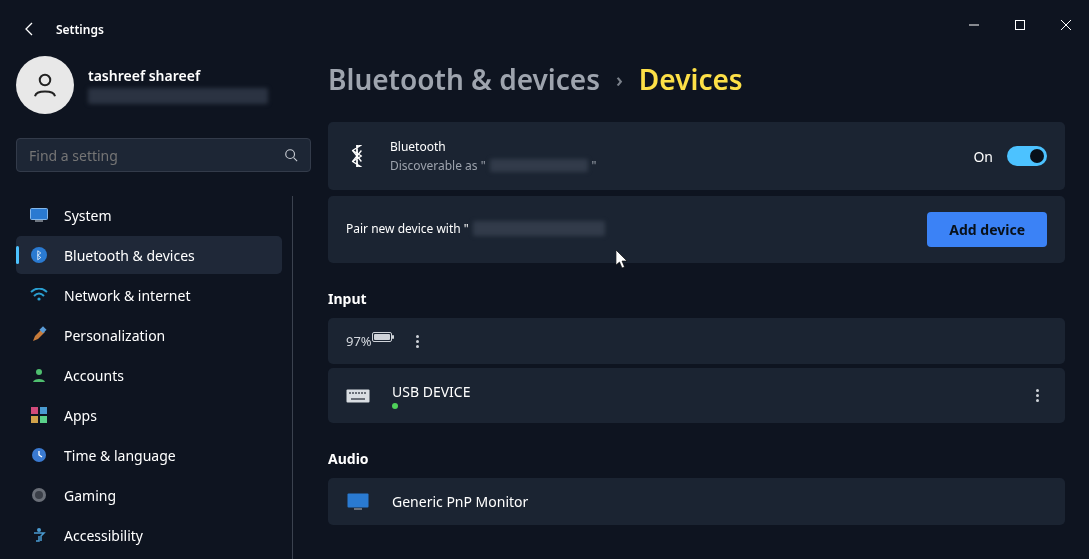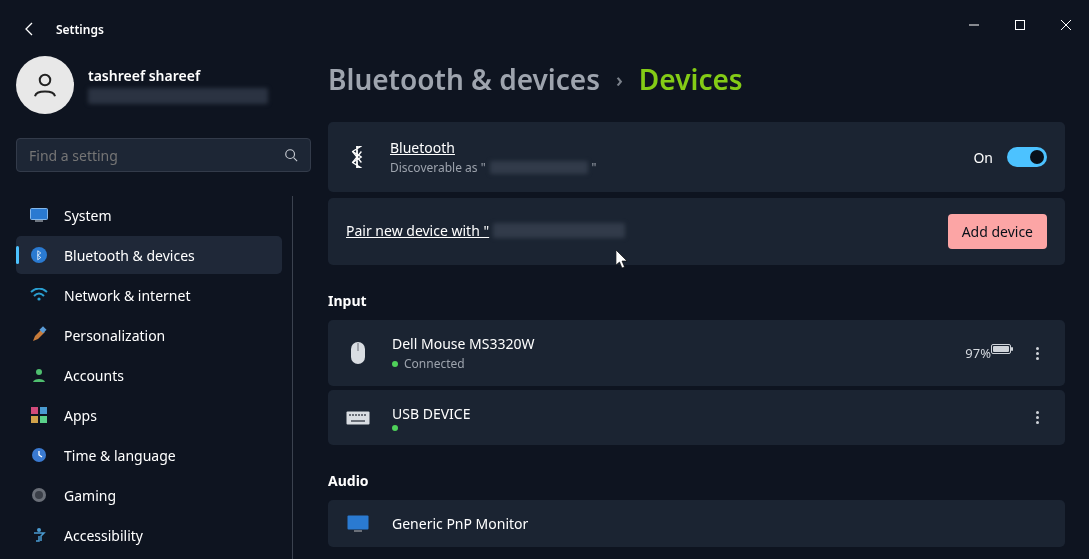--- a/index.html
+++ b/index.html
@@ -28,35 +28,35 @@
   .nav-scroll-line { position:absolute; right:7px; top:0; bottom:-40px; width:1px; background:#3b424f; }
   .nav-item { display:flex; align-items:center; gap:16px; height:38px; padding:0 14px; width:266px; border-radius:5px; font-size:14px; position:relative; }
   .nav-item.active { background:#1f2838; }
   .nav-item.active::before { content:""; position:absolute; left:0; top:10px; bottom:10px; width:3px; background:#4cc2ff; border-radius:2px; }
   .nav-icon { width:18px; height:18px; display:flex; align-items:center; justify-content:center; }
 
   .main { flex:1; padding: 10px 24px 0 28px; overflow:hidden; }
   .breadcrumb { display:flex; align-items:center; gap:16px; font-size:28px; font-weight:600; margin-bottom: 24px; }
   .breadcrumb .parent { color:#9ea4ae; font-weight:600; }
   .breadcrumb .sep { color:#7a808a; font-size:20px; }
-  .breadcrumb .current { color:#84cc16; }
+  .breadcrumb .current { color:#fde047; }
 
   .card { background:#1b2432; border-radius:5px; padding: 16px 18px; display:flex; align-items:center; justify-content:space-between; margin-bottom: 6px; }
   .card-left { display:flex; align-items:center; gap:22px; }
   .card-icon { width:22px; display:flex; justify-content:center; }
-  .card-text .t1 { font-size:14px; margin-bottom:2px;text-decoration:underline; }
+  .card-text .t1 { font-size:12px; margin-bottom:2px; }
   .card-text .t2 { font-size:12px; color:#9da3ad; display:flex; align-items:center; gap:4px; }
   .redact-b { display:inline-block; width:98px; height:13px; background:#323b4a; filter:blur(2px); border-radius:2px; }
   .redact-c { display:inline-block; width:132px; height:15px; background:#323b4a; filter:blur(2px); border-radius:2px; }
 
   .card-right { display:flex; align-items:center; gap:14px; font-size:14px; }
   .toggle { width:40px; height:20px; background:#4cc2ff; border-radius:12px; position:relative; }
   .toggle::after { content:""; position:absolute; right:3px; top:3px; width:14px; height:14px; background:#081019; border-radius:50%; }
 
-  .btn-accent { background:#fca5a5; color:#081019; font-size:14px; font-weight:400; padding: 8px 14px; border:none; border-radius:4px; }
+  .btn-accent { background:#3b82f6; color:#081019; font-size:14px; font-weight:700; padding: 8px 22px; border:none; border-radius:4px; }
 
   .section-h { font-size:14px; font-weight:700; margin: 26px 0 10px 0; }
 
   .dev { background:#1b2432; border-radius:5px; padding: 14px 18px; display:flex; align-items:center; justify-content:space-between; margin-bottom:4px; }
   .dev-left { display:flex; align-items:center; gap:22px; }
   .dev-icon { width:24px; display:flex; justify-content:center; }
   .dev-text .d1 { font-size:14px; }
   .dev-text .d2 { font-size:12px; color:#9da3ad; display:flex; align-items:center; gap:6px; margin-top:2px;}
   .dot { width:6px; height:6px; border-radius:50%; background:#4fd15a; display:inline-block;}
   .dev-right { display:flex; align-items:center; gap:16px; font-size:13px; color:#d4d8de;}
@@ -257,35 +257,20 @@
         </div>
       </div>
       <div class="card-right">
         <button class="btn-accent">Add device</button>
       </div>
     </div>
 
     <div class="section-h">Input</div>
 
     <div class="dev">
-      <div class="dev-left">
-        <div class="dev-icon">
-          <svg width="16" height="24" viewBox="0 0 16 24">
-              <rect x="1" y="1" width="14" height="22" rx="7" fill="#d9dde2"></rect>
-              <line x1="8" y1="2" x2="8" y2="10" stroke="#6a6f78" stroke-width="1"></line>
-            </svg>
-        </div>
-        <div class="dev-text">
-          <div class="d1">Dell Mouse MS3320W</div>
-          <div class="d2">
-              <span class="dot"></span>
-              <span>Connected</span>
-            </div>
-        </div>
-      </div>
       <div class="dev-right">
         <div class="batt">
           <span>97%</span>
           <span class="batt-icon">
               <span class="batt-fill"></span>
             </span>
         </div>
         <div class="more">
             <span></span>
             <span></span>

